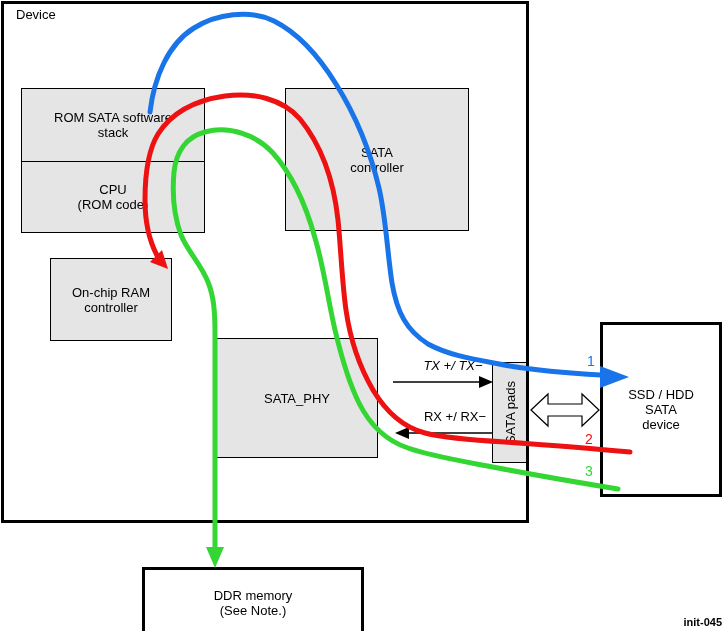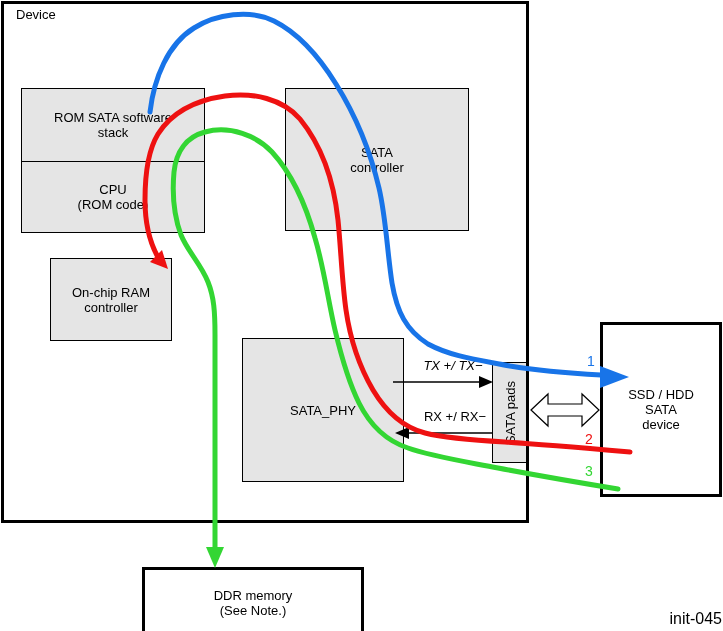--- a/index.html
+++ b/index.html
@@ -20,30 +20,30 @@
   }
   #device-box{
     position:absolute;left:1px;top:1px;width:528px;height:522px;
     border:3px solid #000;box-sizing:border-box;background:transparent;
   }
   #device-label{position:absolute;left:16px;top:7px;font-size:13px;}
   #rom-box{left:21px;top:88px;width:184px;height:74px;}
   #cpu-box{left:21px;top:161px;width:184px;height:72px;}
   #controller-box{left:285px;top:88px;width:184px;height:143px;}
   #ram-box{left:50px;top:258px;width:122px;height:83px;}
-  #phy-box{left:242px;top:338px;width:162px;height:144px;}
+  #phy-box{left:216px;top:338px;width:162px;height:120px;}
   #pads-box{left:492px;top:362px;width:37px;height:101px;}
   #pads-box .rot{transform:rotate(-90deg);white-space:nowrap;}
   #ssd-box{left:600px;top:322px;width:122px;height:175px;text-align:center;}
   #ddr-box{left:142px;top:567px;width:222px;height:71px;}
   #overlay{position:absolute;left:0;top:0;width:723px;height:631px;pointer-events:none;}
   .siglabel{position:absolute;font-size:13px;text-align:center;width:90px;}
   #tx-label{left:408px;top:358px;font-style:italic;}
   #rx-label{left:410px;top:409px;}
-  #figure-id{position:absolute;right:1px;bottom:3px;font-size:16px;}
+  #figure-id{position:absolute;right:1px;bottom:3px;font-size:11px;font-weight:bold;}
   .flownum{font-size:14px;font-family:"Liberation Sans","DejaVu Sans",sans-serif;}
 </style>
 </head>
 <body>
 
 <div id="canvas">
 
   <div class="box" id="rom-box">
     <span>ROM SATA software</span>
     <span>stack</span>

